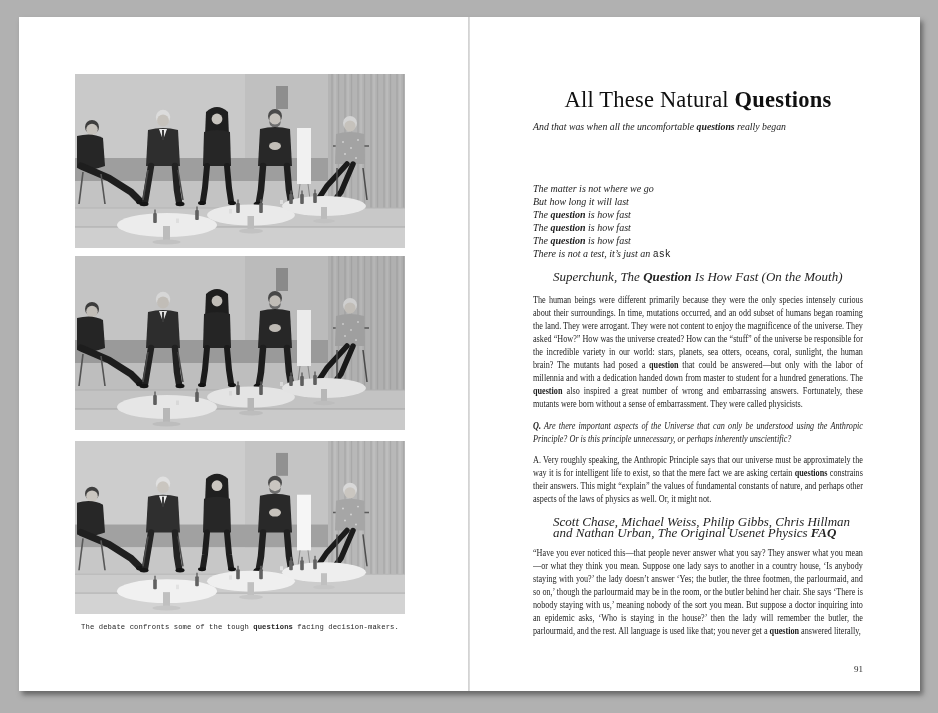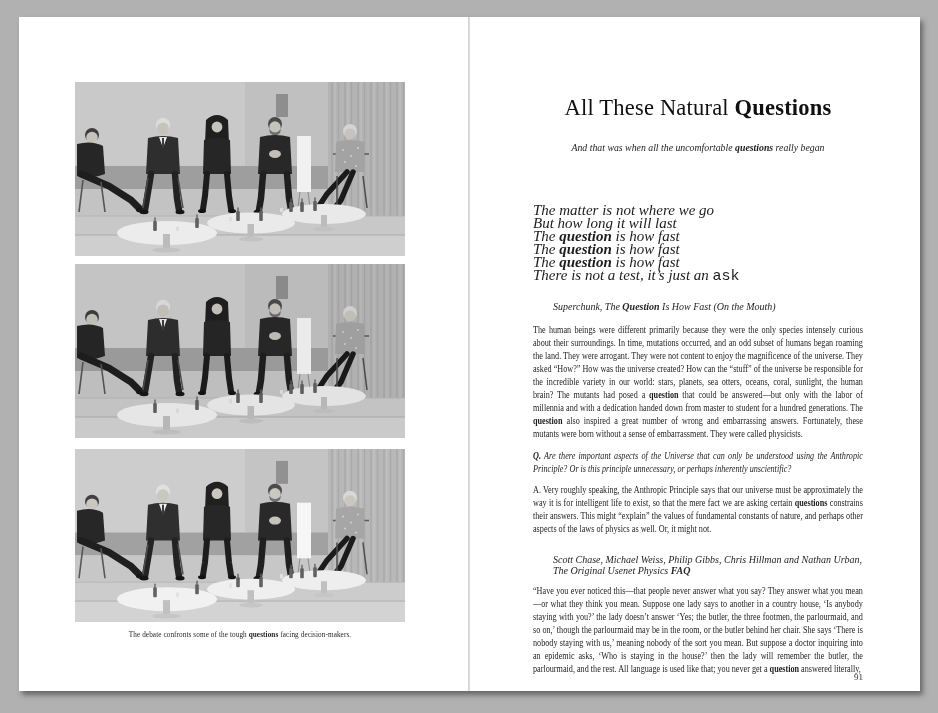--- a/index.html
+++ b/index.html
@@ -7,48 +7,48 @@
     width:938px;height:713px;overflow:hidden;
     background:#b1b1b1;
     font-family:"Liberation Serif",serif;
     position:relative;
   }
   .spread{
     position:absolute;left:19px;top:17px;width:901px;height:674px;
     background:#ffffff;
     box-shadow:3px 4px 5px rgba(45,45,45,.55);
   }
-  .page{position:absolute;top:8px;height:674px;}
+  .page{position:absolute;top:0;height:674px;}
   .page-left{left:0;width:450px;}
   .page-right{left:451px;width:450px;}
   .gutter{
     position:absolute;left:449px;top:0;width:2px;height:674px;
     background:linear-gradient(90deg,#e8e8e8,#c3c3c3 45%,#f0f0f0);
   }
   
   .photo-col{position:absolute;left:56px;top:0;width:330px;height:674px;}
   .photo{position:absolute;left:0;width:330px;margin:0;padding:0;}
   #ph1{top:57px;height:174px;}
   #ph2{top:239px;height:174px;filter:brightness(.975);}
   #ph3{top:424px;height:173px;filter:brightness(1.02);}
   .photo svg{display:block;width:100%;height:100%;}
   .caption{
     position:absolute;top:604px;left:-35px;width:400px;text-align:center;
-    font-family:Liberation Serif, serif;font-size:7.2px;
+    font-family:Liberation Mono, monospace;font-size:7.2px;
     color:#1f1f1f;line-height:13px;letter-spacing:.1px;
   }
   
   .col{position:absolute;left:63px;top:0;width:330px;height:674px;color:#1c1c1c;}
   .title{
     font-size:22.5px;font-weight:normal;text-align:center;
     margin:70px 0 0 0;line-height:26px;letter-spacing:.2px;color:#101010;
   }
-  .subtitle{margin-top:20px;text-align:center;font-size:9.8px;line-height:13px;}
-  .poem{margin-top:50px;font-size:15px;line-height:12.9px;}
-  .attr{margin-top:18px;padding-left:20px;font-size:10px;line-height:11px;color:#242424;}
+  .subtitle{margin-top:7px;font-size:9.8px;line-height:13px;}
+  .poem{margin-top:50px;font-size:10px;line-height:12.9px;}
+  .attr{margin-top:10px;padding-left:20px;font-size:13px;line-height:11px;color:#242424;}
   .body{
     width:384px;font-size:9.5px;line-height:13px;text-align:justify;
     transform:scaleX(.859);transform-origin:0 0;
   }
   #para1{margin-top:12px;}
   #qpara{margin-top:9px;}
   #apara{margin-top:8px;}
   #para2{margin-top:9px;}
   .pageno{
     position:absolute;bottom:17px;left:0;width:330px;

